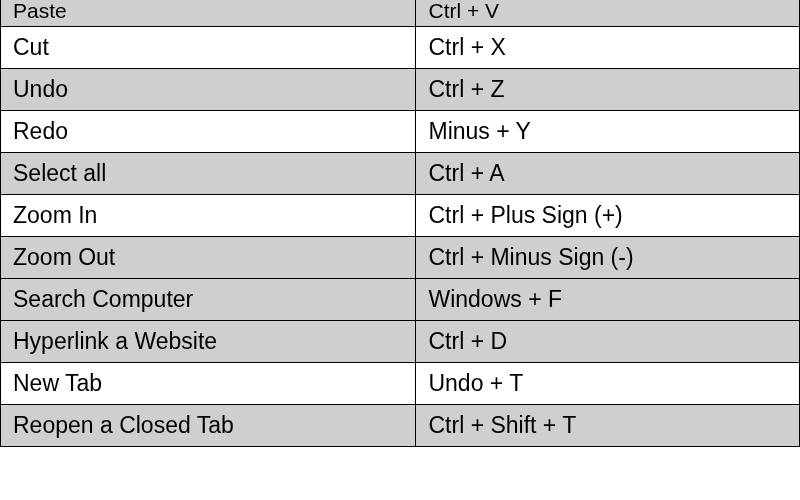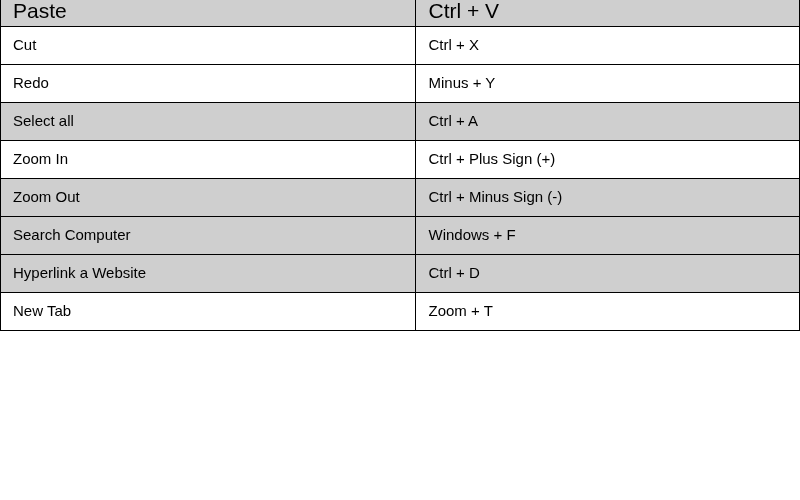--- a/index.html
+++ b/index.html
@@ -16,21 +16,21 @@
     }
     .table {
       width: 100%;
       border-collapse: collapse;
     }
     .table td {
       border-left: 1px solid #000;
       border-right: 1px solid #000;
       border-bottom: 1px solid #000;
       padding: 5px 12px;
-      font-size: 15px;
+      font-size: 23px;
       line-height: 1.35;
       height: 38px;
       vertical-align: middle;
     }
     .table tr td:first-child {
       width: 52%;
       margin-left: 48px;
     }
     .table tr td:last-child {
       width: 48%;
@@ -53,20 +53,24 @@
 <table class="table">
   <tbody>
       <tr class="alt first">
         <td>Paste</td>
         <td>Ctrl + V</td>
       </tr>
       <tr>
         <td>Cut</td>
         <td>Ctrl + X</td>
       </tr>
+      <tr class="alt">
+        <td>Undo</td>
+        <td>Ctrl + Z</td>
+      </tr>
       <tr>
         <td>Redo</td>
         <td>Minus + Y</td>
       </tr>
       <tr class="alt">
         <td>Select all</td>
         <td>Ctrl + A</td>
       </tr>
       <tr>
         <td>Zoom In</td>
@@ -79,16 +83,20 @@
       <tr class="alt">
         <td>Search Computer</td>
         <td>Windows + F</td>
       </tr>
       <tr class="alt">
         <td>Hyperlink a Website</td>
         <td>Ctrl + D</td>
       </tr>
       <tr>
         <td>New Tab</td>
-        <td>Zoom + T</td>
+        <td>Undo + T</td>
+      </tr>
+      <tr class="alt">
+        <td>Reopen a Closed Tab</td>
+        <td>Ctrl + Shift + T</td>
       </tr>
     </tbody>
 </table>
 
 </body></html>

